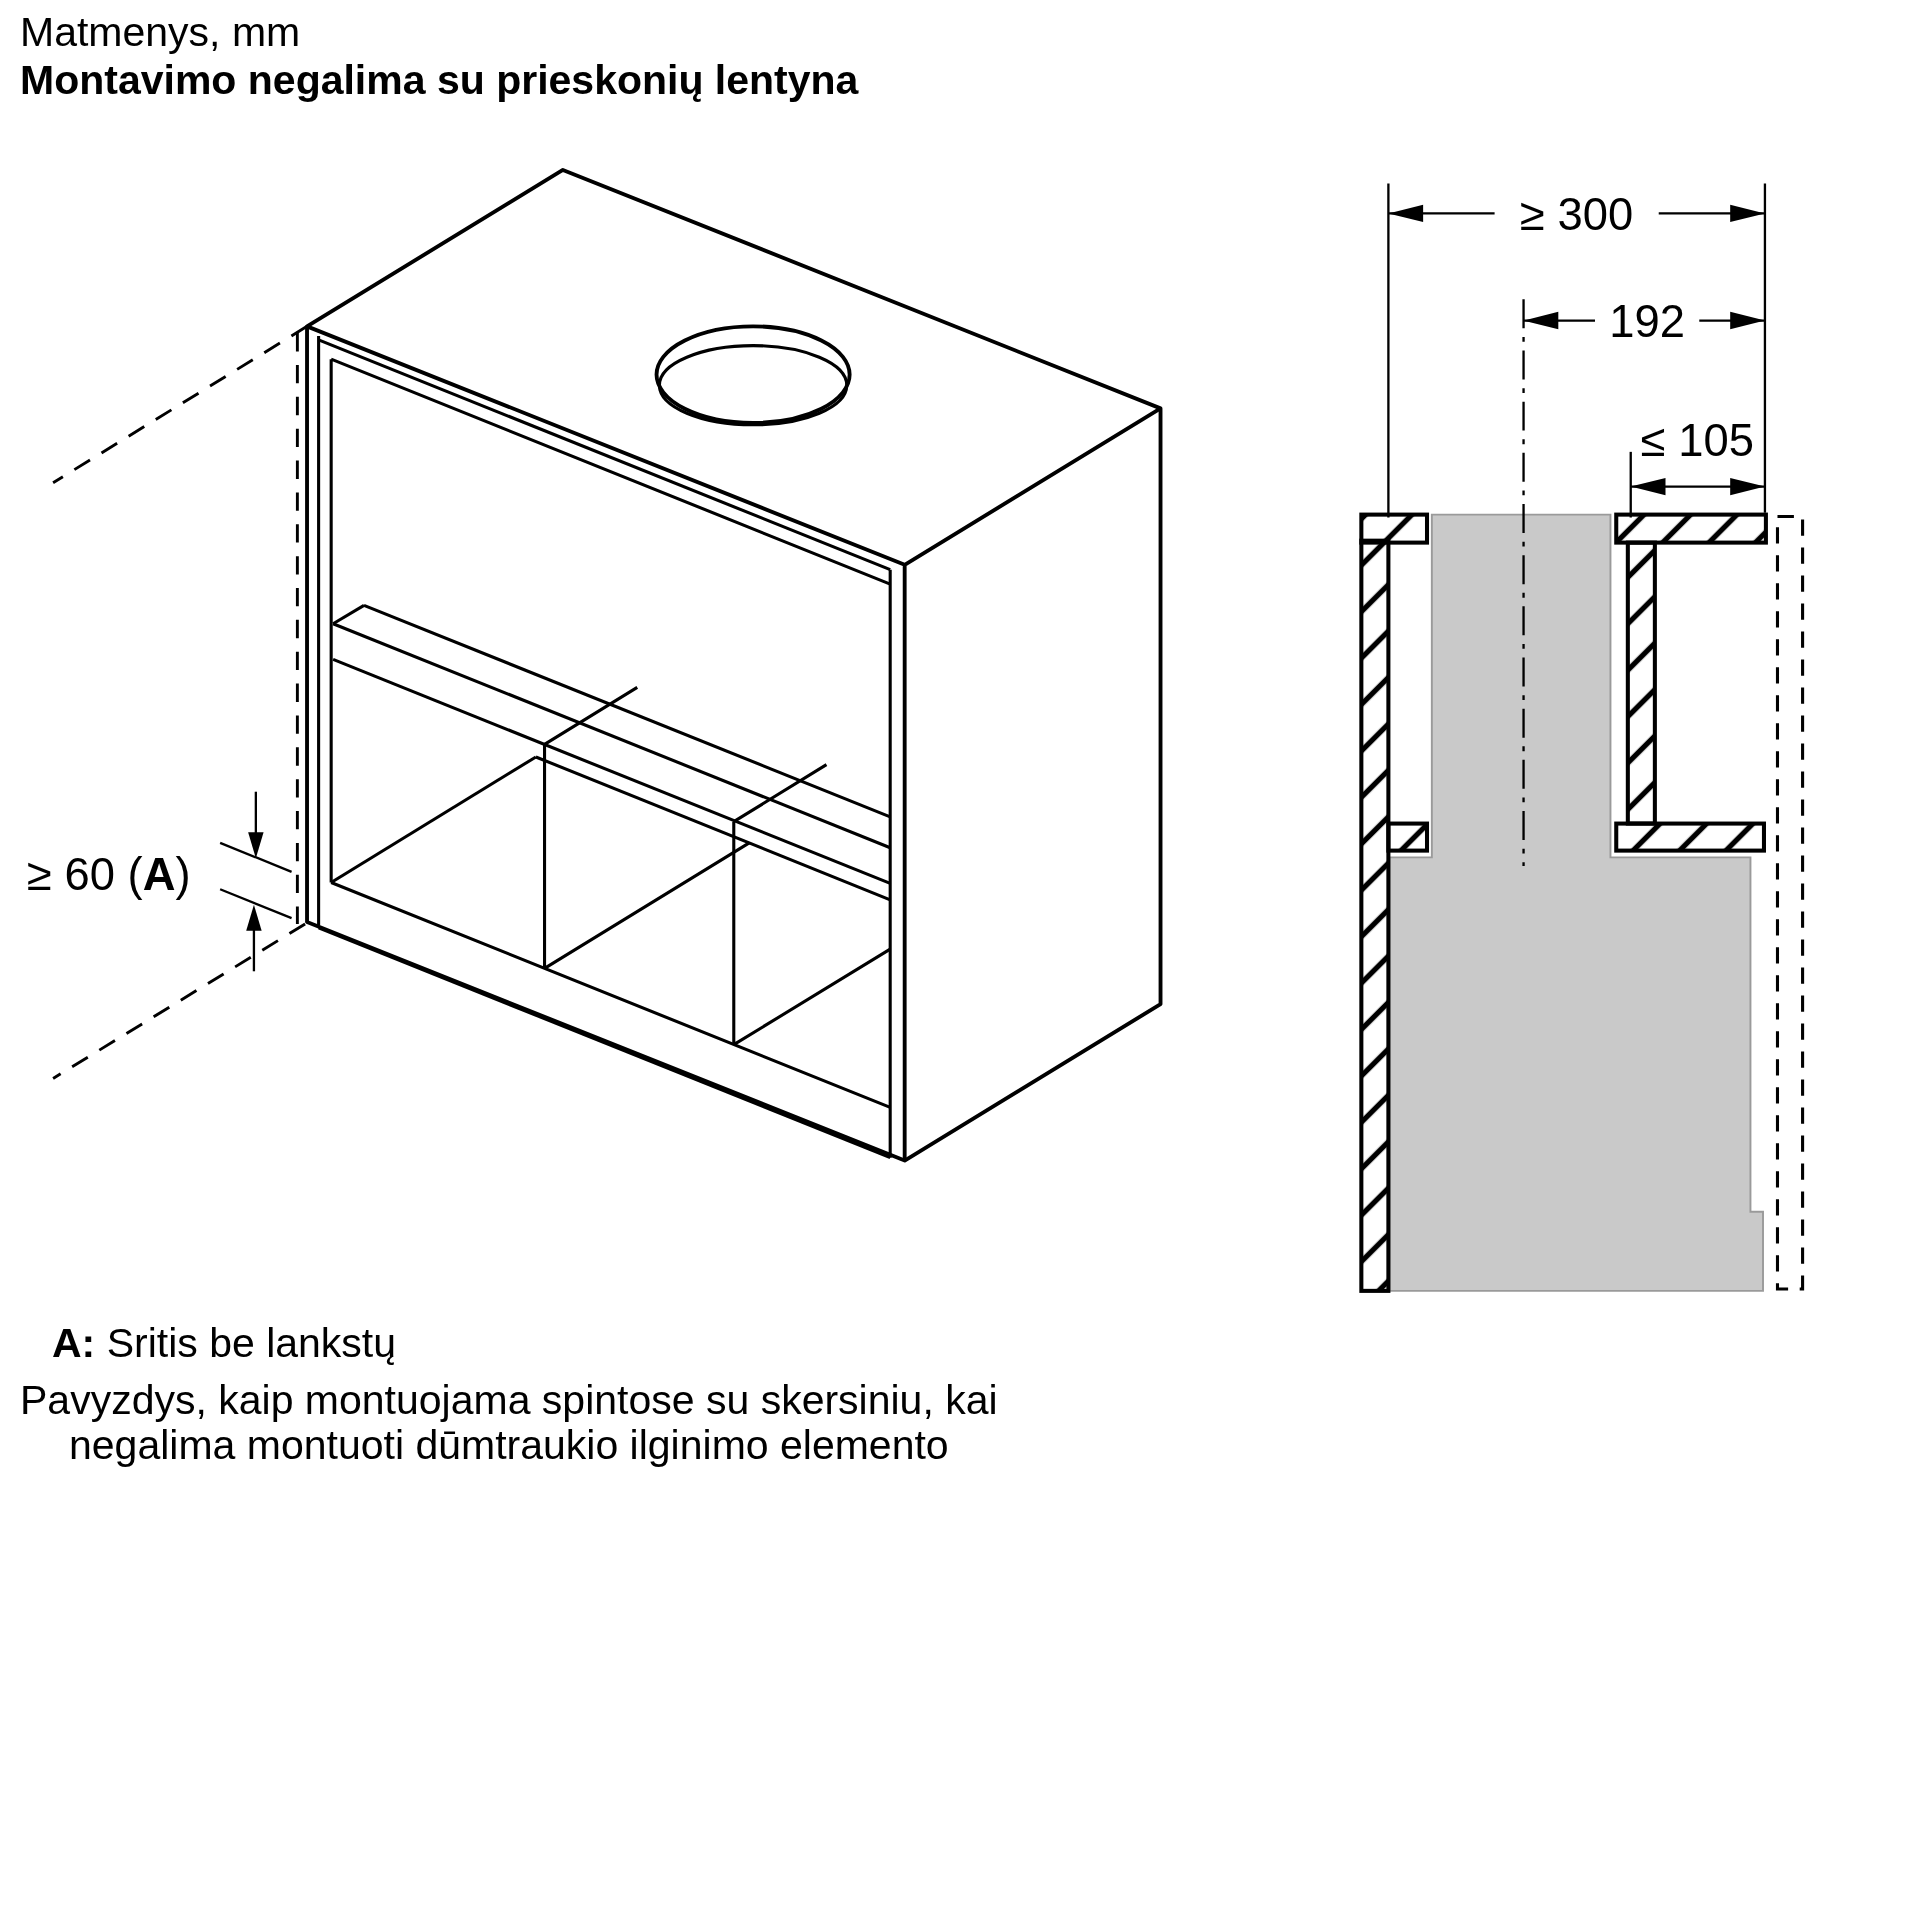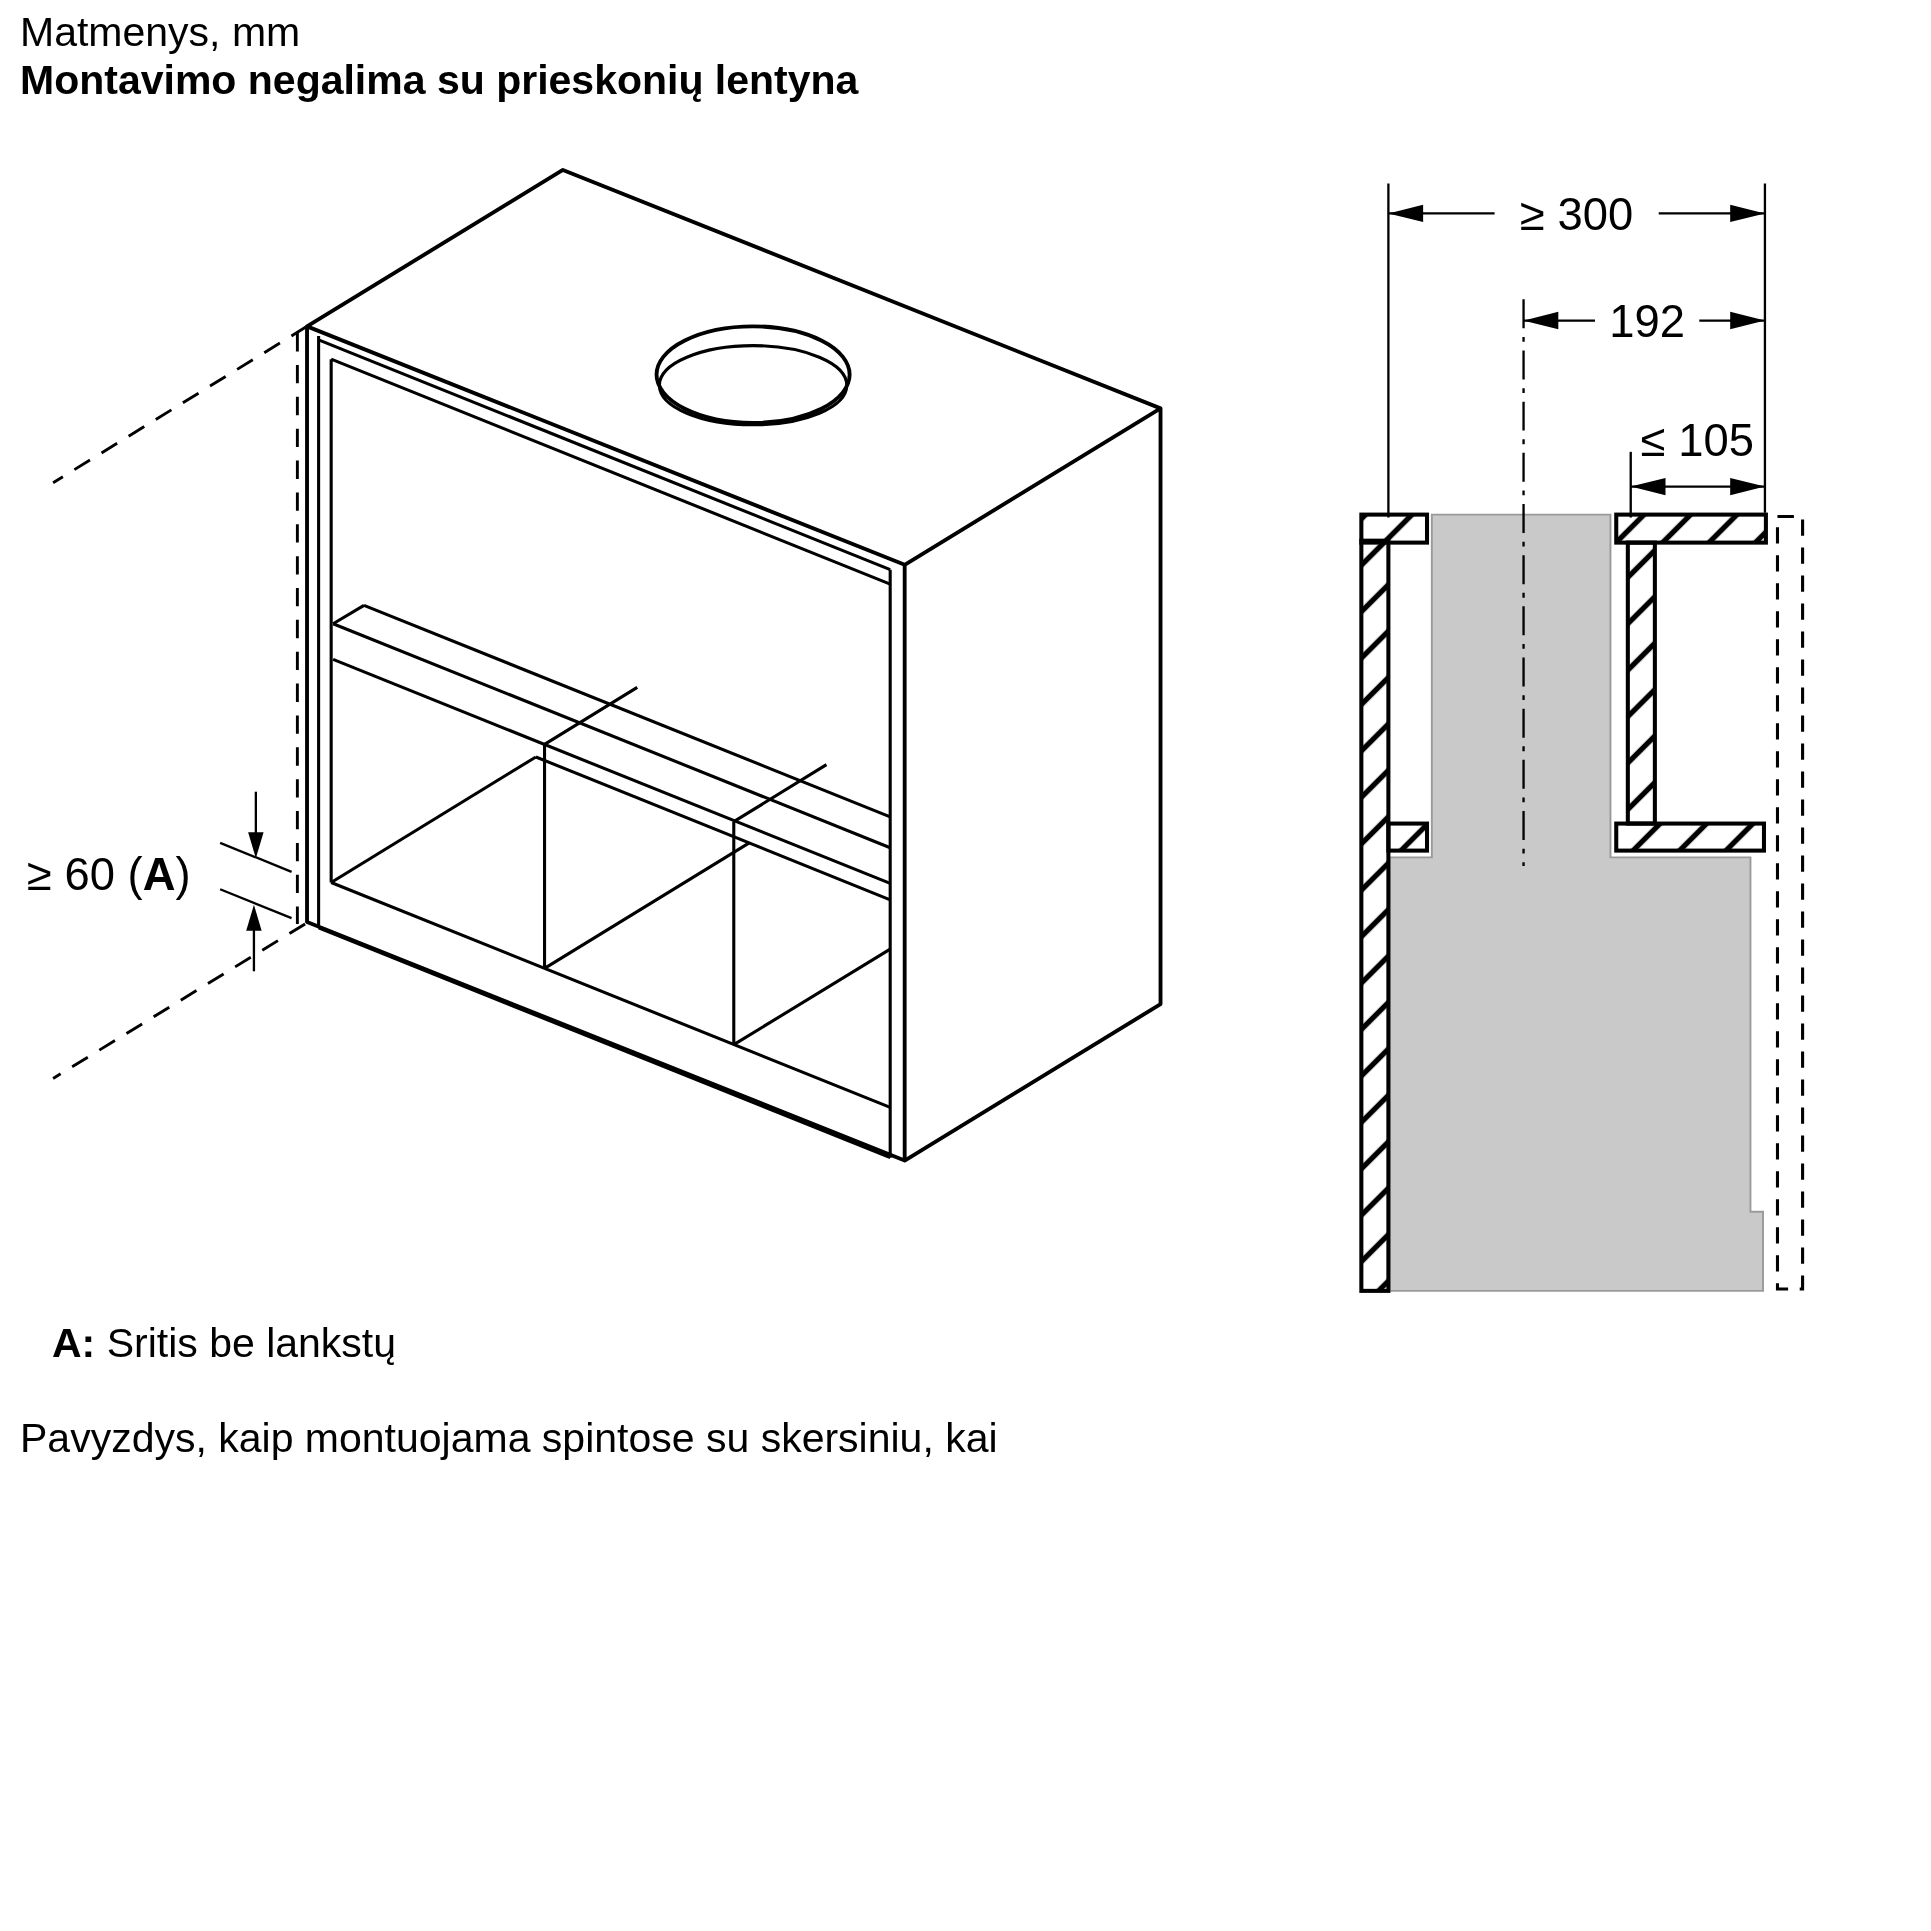--- a/index.html
+++ b/index.html
@@ -4,21 +4,21 @@
 <style>
   html,body{margin:0;padding:0;background:#fff;}
   #canvas{position:relative;width:1931px;height:1604px;background:#ffffff;overflow:hidden;
           font-family:"Liberation Sans", sans-serif;color:#000;}
   .textblock{position:absolute;left:20px;font-size:41px;line-height:48px;white-space:nowrap;}
   #header{top:7.7px;}
   #header .subtitle{font-weight:400;}
   #header .maintitle{font-weight:700;}
   #footnote{top:1319px;margin-left:32px;}
   #footnote .b{font-weight:700;}
-  #paragraph{top:1416px;line-height:45px;text-align:center;}
+  #paragraph{top:1378px;line-height:45px;text-align:center;}
   svg text{font-family:"Liberation Sans", sans-serif;font-size:47px;fill:#000;}
   svg .boldA{font-weight:700;}
   .thin{stroke:#000;stroke-width:2.4;fill:none;}
   .main{stroke:#000;stroke-width:4;fill:none;stroke-linejoin:round;}
   .inner{stroke:#000;stroke-width:3.2;fill:none;stroke-linejoin:round;}
   .dash{stroke:#000;stroke-width:3;fill:none;stroke-dasharray:19 14;}
   .hatched{fill:url(#hatch);stroke:#000;stroke-width:4.2;}
   .arrow{fill:#000;stroke:none;}
 </style>
 </head>
@@ -125,16 +125,17 @@
       </g>
     </g>
   </svg>
 
   <div id="footnote" class="textblock">
     <span class="b">A:</span><span> Sritis be lankstų</span>
   </div>
 
   <div id="paragraph" class="textblock">
     <div>Pavyzdys, kaip montuojama spintose su skersiniu, kai</div>
+    <div>negalima montuoti dūmtraukio ilginimo elemento</div>
   </div>
 
 </div>
 
 
 </body></html>

